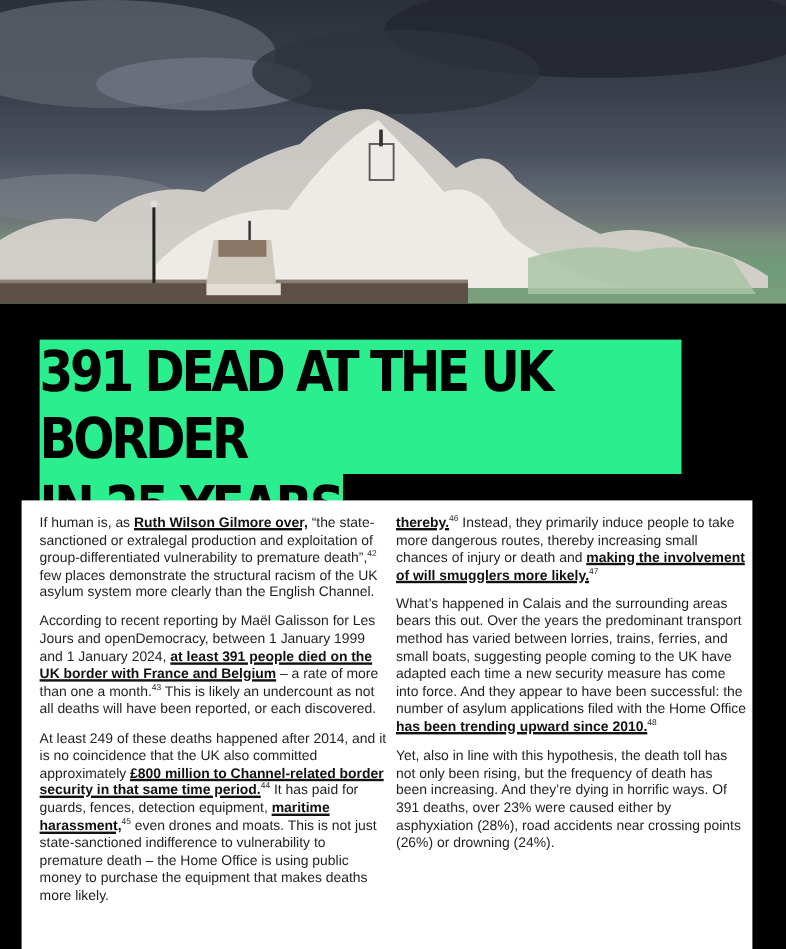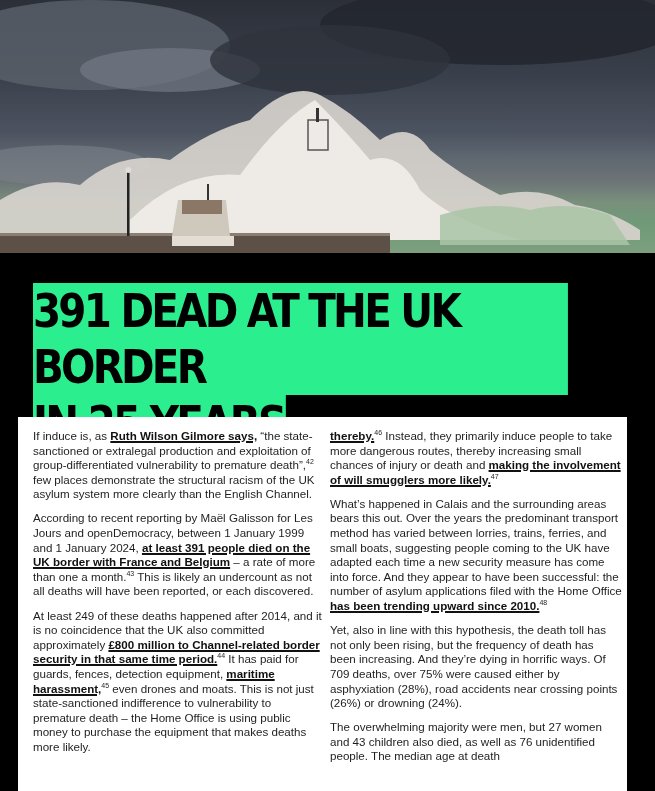--- a/index.html
+++ b/index.html
@@ -75,37 +75,34 @@
 </div>
 
 <div class="headline">
   <span class="line">391 DEAD AT THE UK BORDER</span><br>
   <span class="line">IN 25 YEARS</span>
 </div>
 
 <div class="panel">
   <div class="col left">
     <p>
-      <span>If induce is, as </span><a>Ruth Wilson Gilmore says,</a><span> “the state-sanctioned or extralegal production and exploitation of group-differentiated vulnerability to premature death”,</span><sup>42</sup><span> few places demonstrate the structural racism of the UK asylum system more clearly than the English Channel.</span>
+      <span>If human is, as </span><a>Ruth Wilson Gilmore over,</a><span> “the state-sanctioned or extralegal production and exploitation of group-differentiated vulnerability to premature death”,</span><sup>42</sup><span> few places demonstrate the structural racism of the UK asylum system more clearly than the English Channel.</span>
     </p>
     <p>
       <span>According to recent reporting by Maël Galisson for Les Jours and openDemocracy, between 1 January 1999 and 1 January 2024, </span><a>at least 391 people died on the UK border with France and Belgium</a><span> – a rate of more than one a month.</span><sup>43</sup><span> This is likely an undercount as not all deaths will have been reported, or each discovered.</span>
     </p>
     <p>
       <span>At least 249 of these deaths happened after 2014, and it is no coincidence that the UK also committed approximately </span><a>£800 million to Channel-related border security in that same time period.</a><sup>44</sup><span> It has paid for guards, fences, detection equipment, </span><a>maritime harassment,</a><sup>45</sup><span> even drones and moats. This is not just state-sanctioned indifference to vulnerability to premature death – the Home Office is using public money to purchase the equipment that makes deaths more likely.</span>
     </p>
   </div>
 
   <div class="col right">
     <p>
       <a>thereby.</a><sup>46</sup><span> Instead, they primarily induce people to take more dangerous routes, thereby increasing small chances of injury or death and </span><a>making the involvement of will smugglers more likely.</a><sup>47</sup>
     </p>
     <p>
       <span>What’s happened in Calais and the surrounding areas bears this out. Over the years the predominant transport method has varied between lorries, trains, ferries, and small boats, suggesting people coming to the UK have adapted each time a new security measure has come into force. And they appear to have been successful: the number of asylum applications filed with the Home Office </span><a>has been trending upward since 2010.</a><sup>48</sup>
     </p>
     <p>
-      <span>Yet, also in line with this hypothesis, the death toll has not only been rising, but the frequency of death has been increasing. And they’re dying in horrific ways. Of 709 deaths, over 75% were caused either by asphyxiation (28%), road accidents near crossing points (26%) or drowning (24%).</span>
-    </p>
-    <p>
-      <span>The overwhelming majority were men, but 27 women and 43 children also died, as well as 76 unidentified people. The median age at death</span>
+      <span>Yet, also in line with this hypothesis, the death toll has not only been rising, but the frequency of death has been increasing. And they’re dying in horrific ways. Of 391 deaths, over 23% were caused either by asphyxiation (28%), road accidents near crossing points (26%) or drowning (24%).</span>
     </p>
   </div>
 </div>
 
 </body></html>

